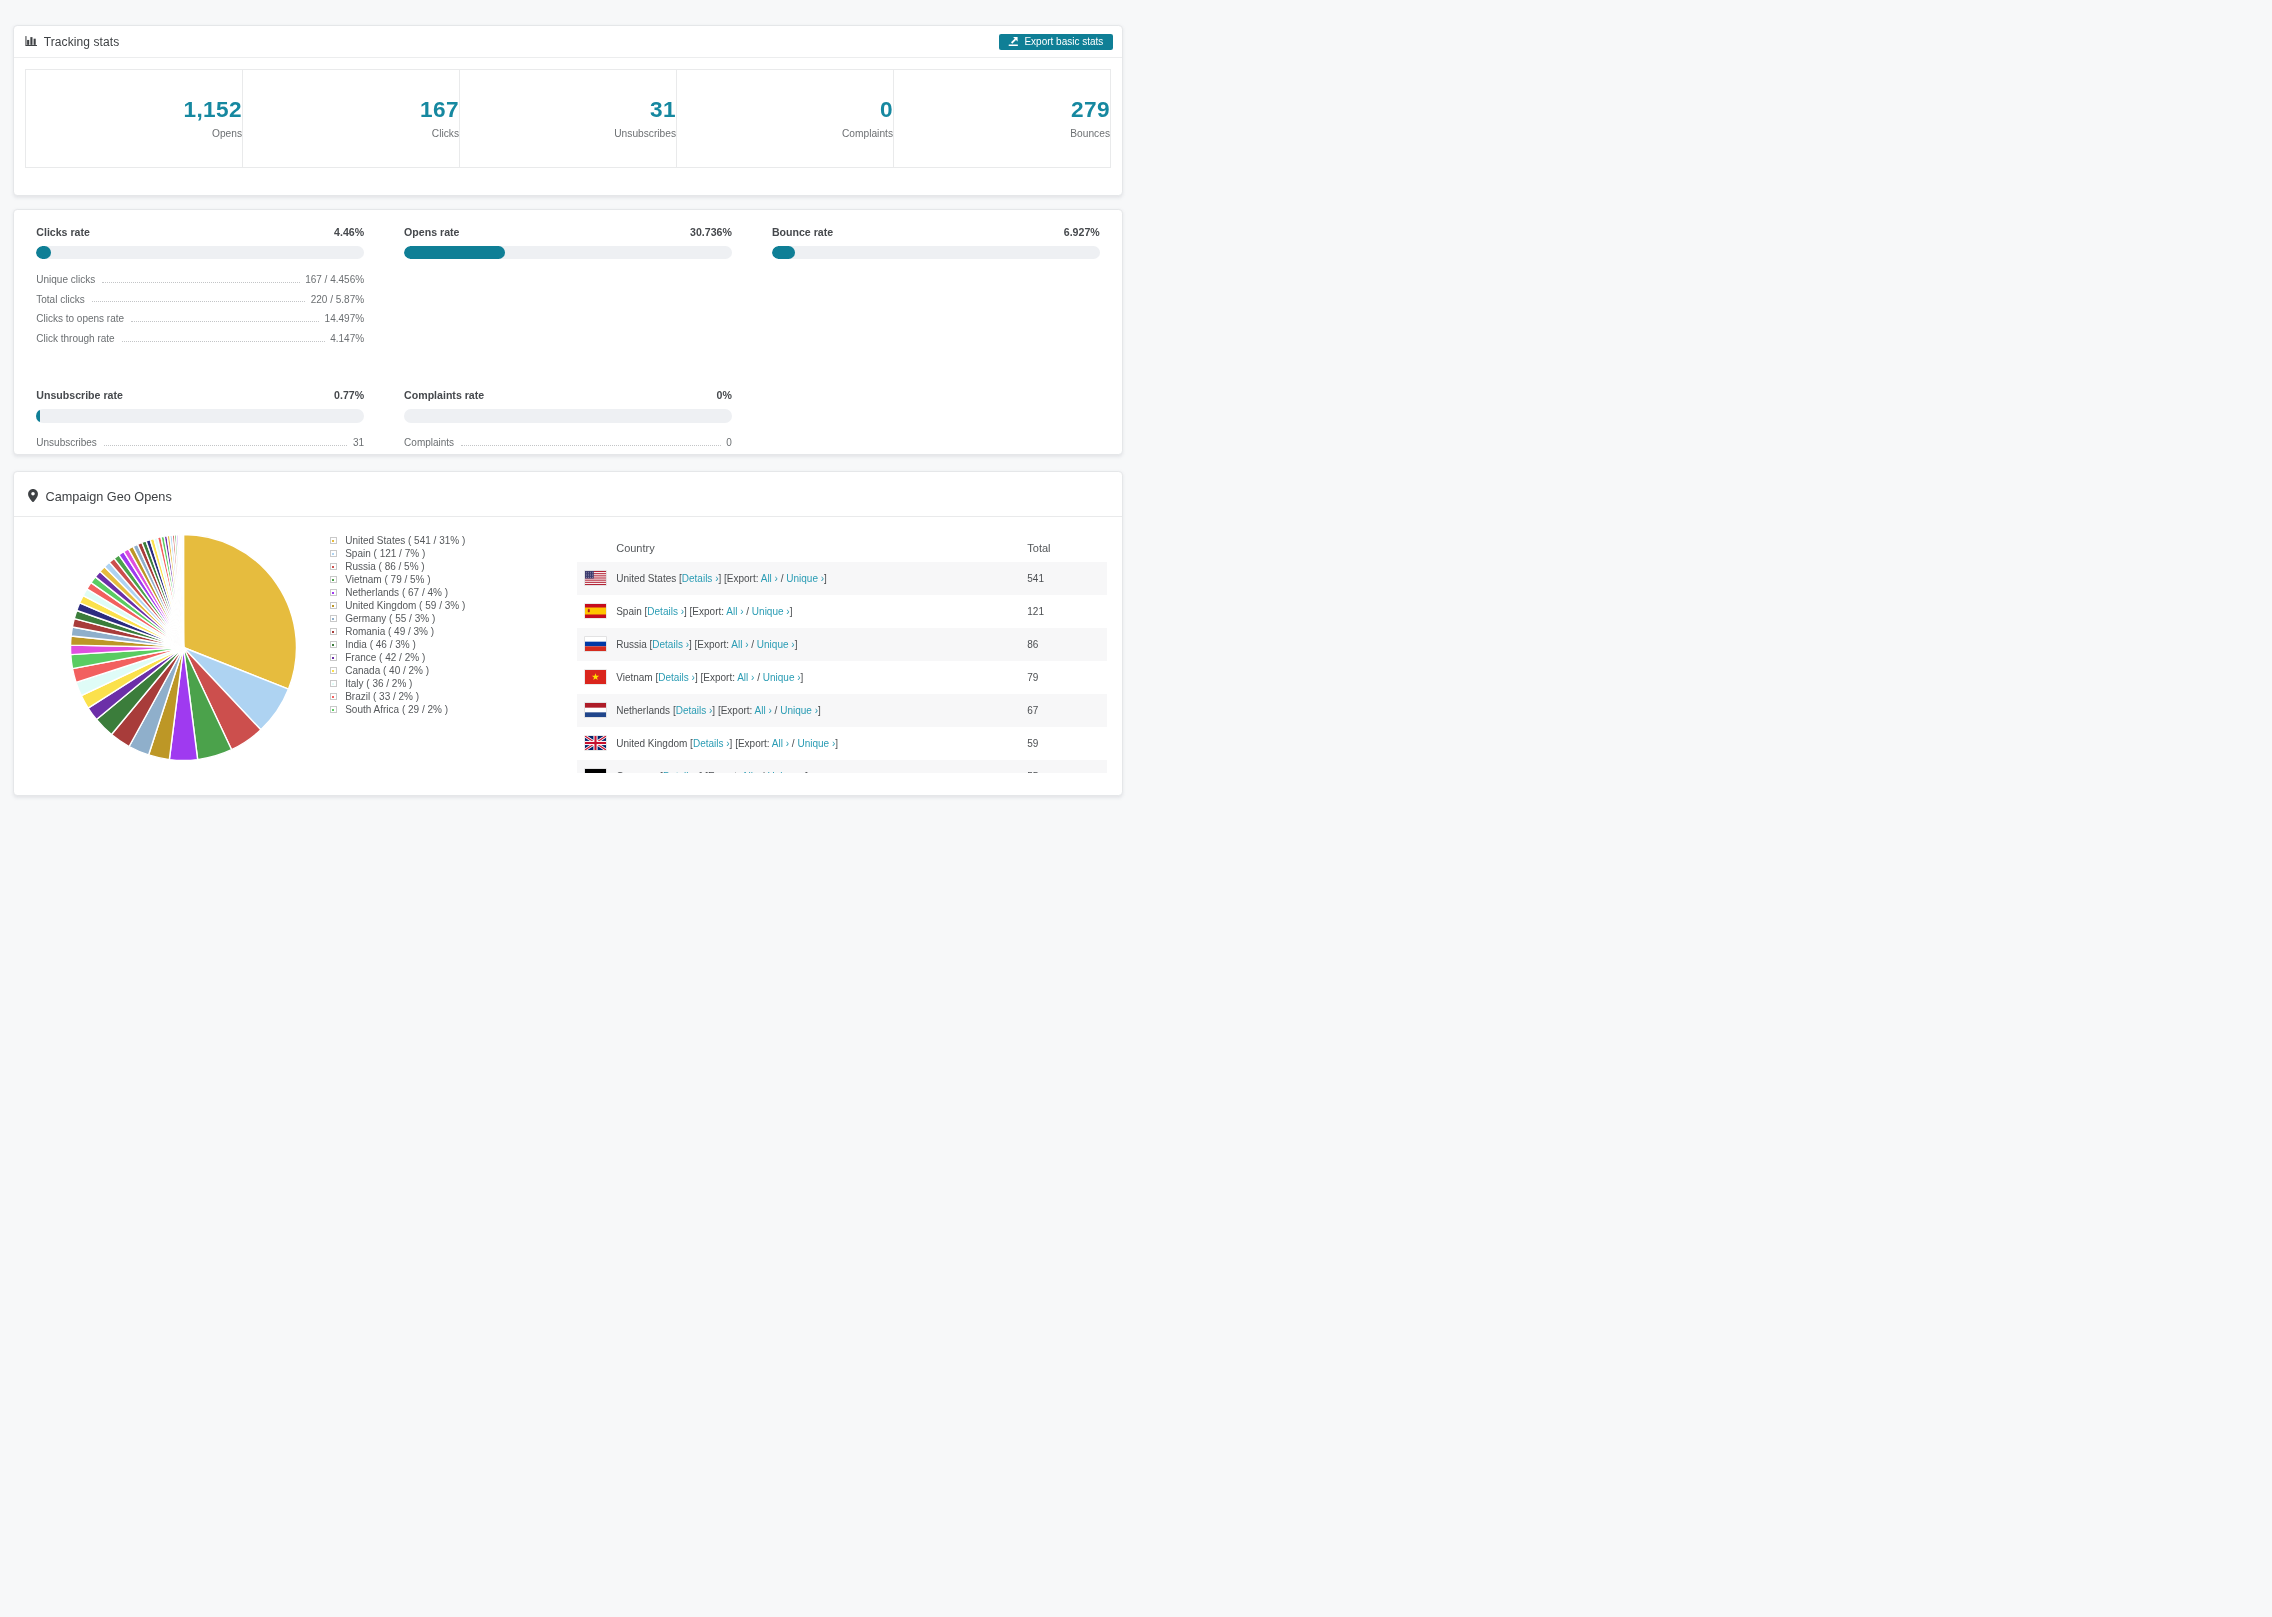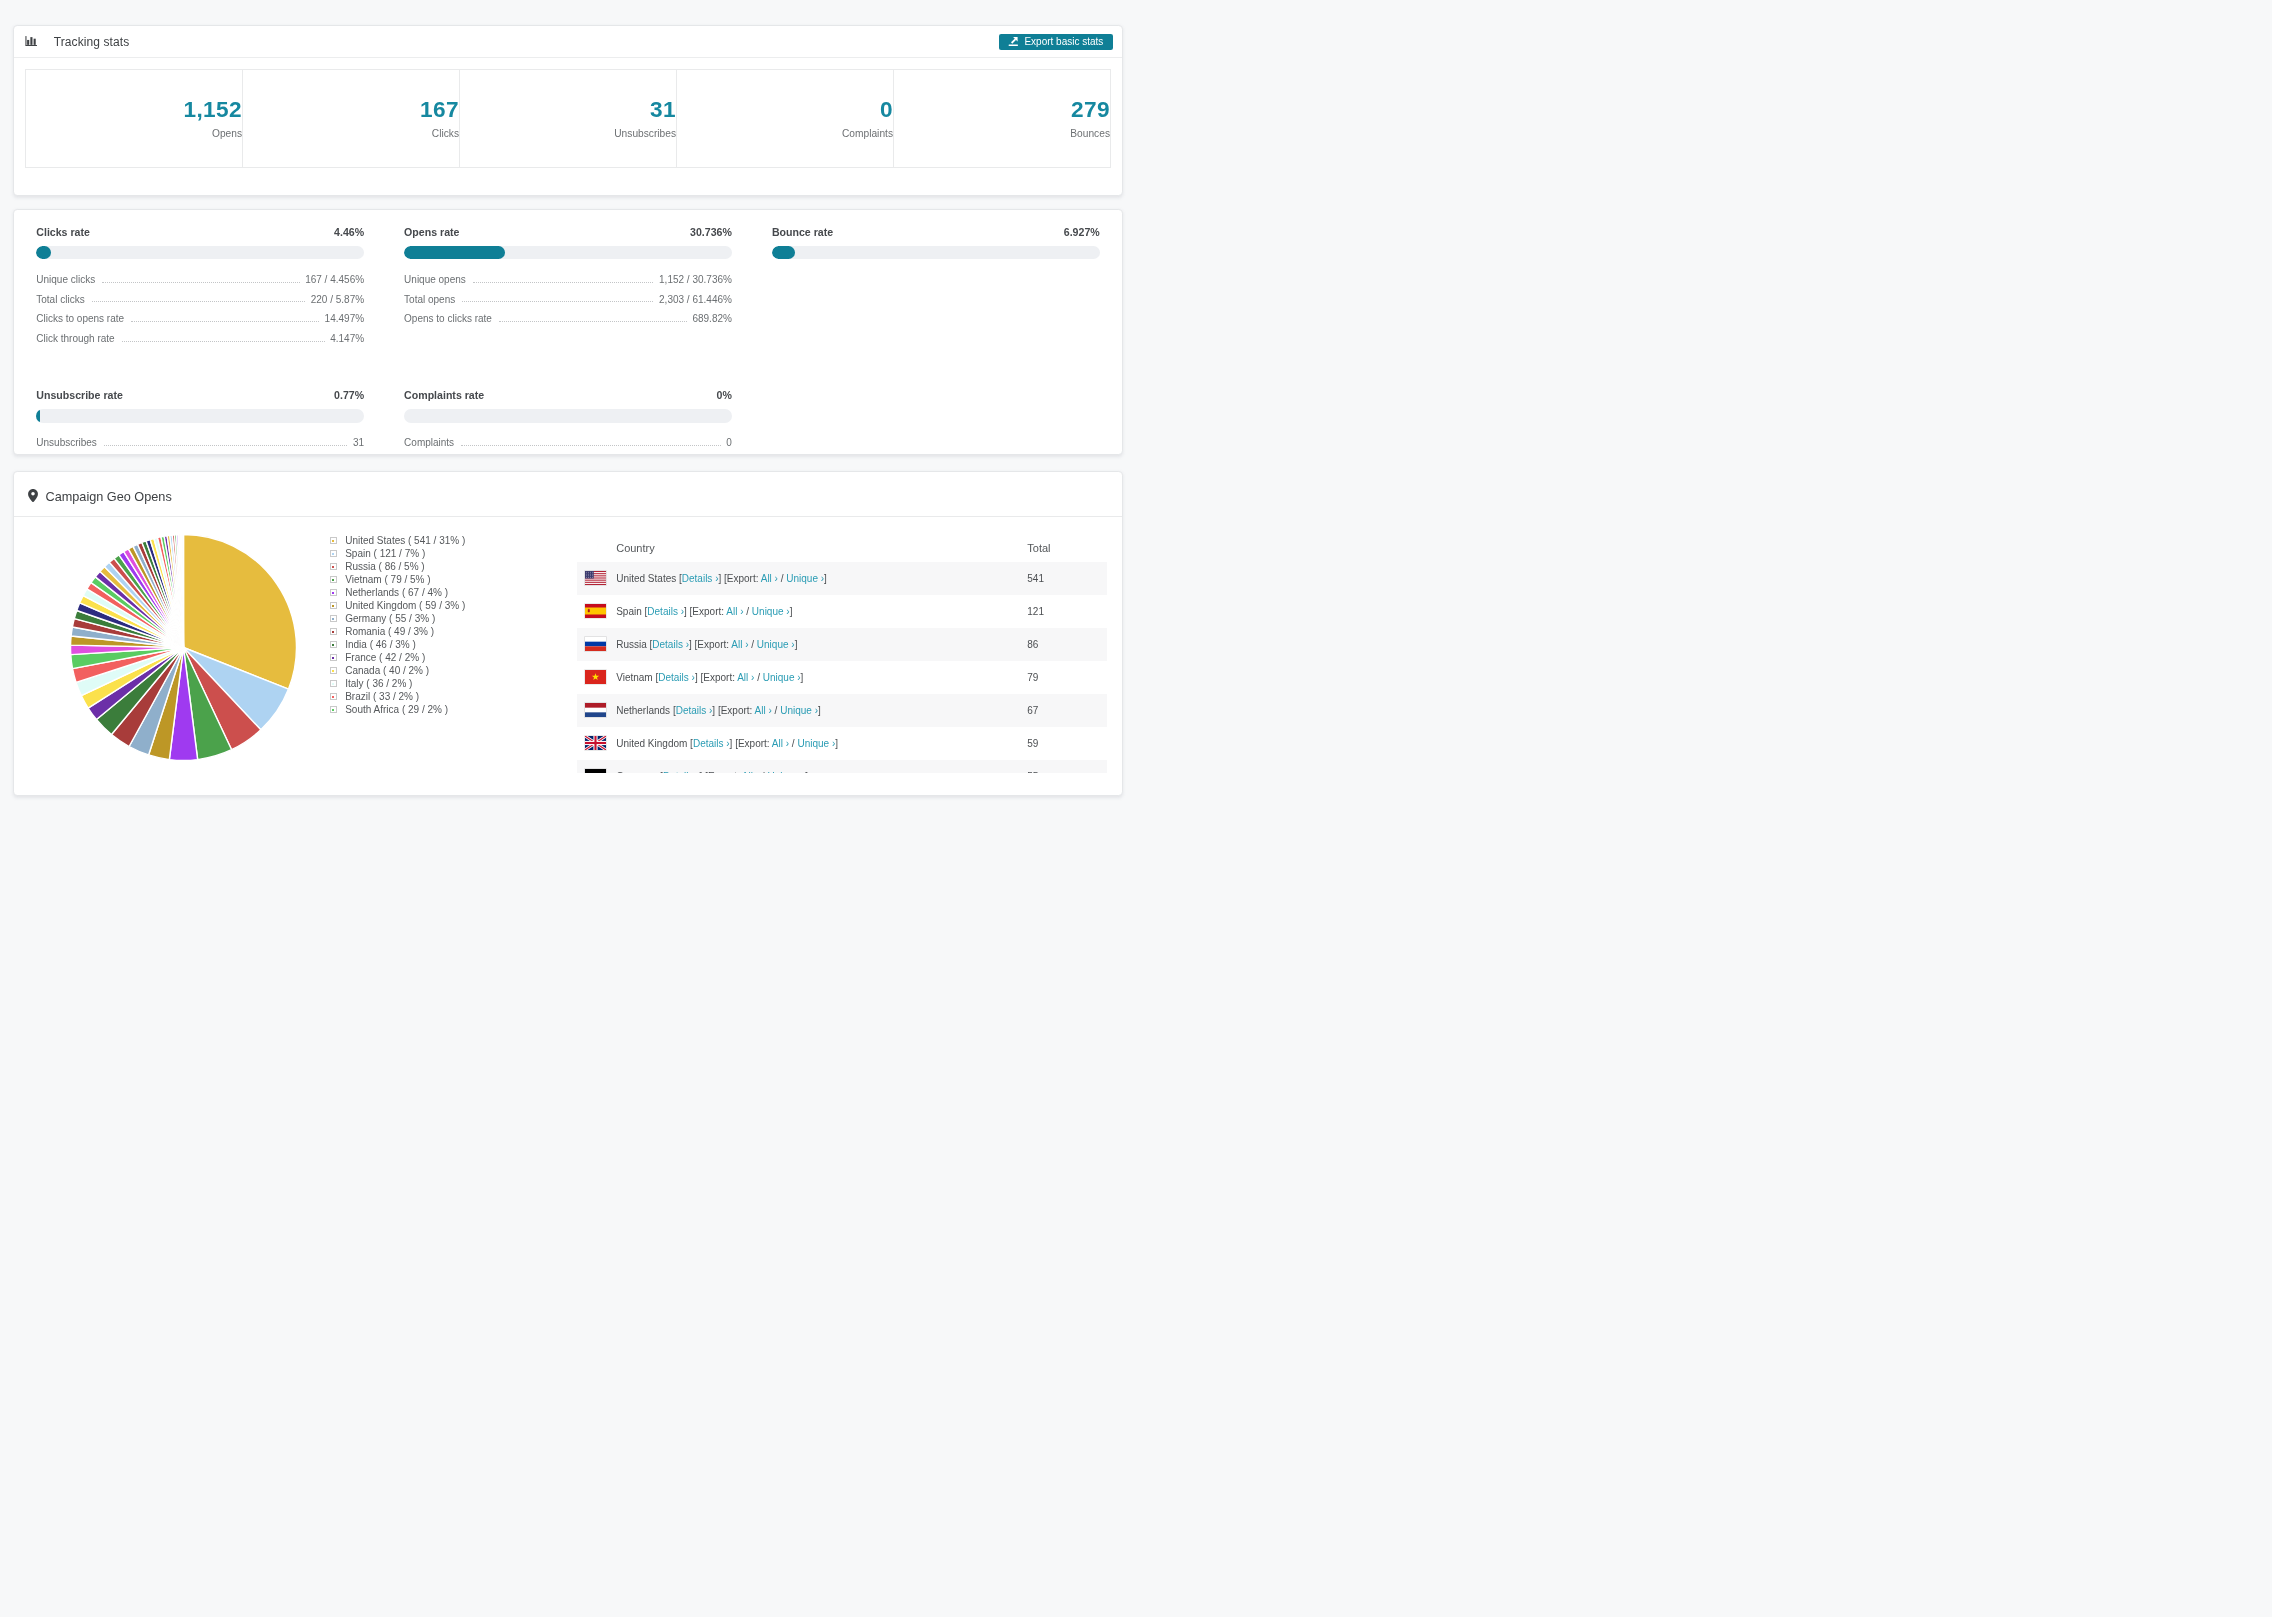--- a/index.html
+++ b/index.html
@@ -12,21 +12,21 @@
   .page{padding:0 12.7px}
   .card{background:#fff;border:0.7px solid var(--border);border-radius:4.2px;
         box-shadow:0 1.4px 3.5px rgba(110,120,135,.14);overflow:hidden}
   .card-tracking{margin-top:25.4px;height:171px}
   .card-rates{margin-top:12.7px;height:246px}
   .card-geo{margin-top:16px;height:325px}
 
   
   .card-header{display:flex;justify-content:space-between;align-items:center;
                height:32px;padding:0 5.6px 0 11.3px;border-bottom:0.7px solid #ecedee}
-  .title-group{display:flex;align-items:flex-start;gap:16px}
+  .title-group{display:flex;align-items:flex-start;gap:6px}
   .card-title{font-size:12px;color:#3e4144;font-weight:500;letter-spacing:0.1px}
   .btn-export{display:flex;align-items:center;gap:5.6px;background:var(--accent);color:#fff;
               border:none;border-radius:2.1px;height:16px;padding:0 9.2px;font-size:10px;
               font-family:inherit;cursor:pointer;margin-right:4.2px}
   .card-body{padding:10.6px 11.3px}
   .stat-row{display:flex;border:0.7px solid #e9eaeb}
   .stat-cell{flex:1;height:97px;display:flex;flex-direction:column;align-items:flex-end;
              justify-content:center;gap:5px;border-right:0.7px solid #e9eaeb;background:#fff}
   .stat-cell:last-child{border-right:none}
   .stat-value{font-size:22.6px;font-weight:700;color:var(--number);letter-spacing:0.4px}
@@ -157,37 +157,20 @@
             </div>
           </div>
         </div>
         <div class="rate-block">
           <div class="rate-head">
             <span class="rate-title">Opens rate</span>
             <span class="rate-value">30.736%</span>
           </div>
           <div class="bar">
             <div class="bar-fill" style="width: 30.736%;"></div>
-          </div>
-          <div class="rate-rows">
-            <div class="rate-row">
-              <span class="rlabel">Unique opens</span>
-              <span class="leader"></span>
-              <span class="rvalue">1,152 / 30.736%</span>
-            </div>
-            <div class="rate-row">
-              <span class="rlabel">Total opens</span>
-              <span class="leader"></span>
-              <span class="rvalue">2,303 / 61.446%</span>
-            </div>
-            <div class="rate-row">
-              <span class="rlabel">Opens to clicks rate</span>
-              <span class="leader"></span>
-              <span class="rvalue">689.82%</span>
-            </div>
           </div>
         </div>
         <div class="rate-block">
           <div class="rate-head">
             <span class="rate-title">Bounce rate</span>
             <span class="rate-value">6.927%</span>
           </div>
           <div class="bar">
             <div class="bar-fill" style="width: 6.927%;"></div>
           </div>

